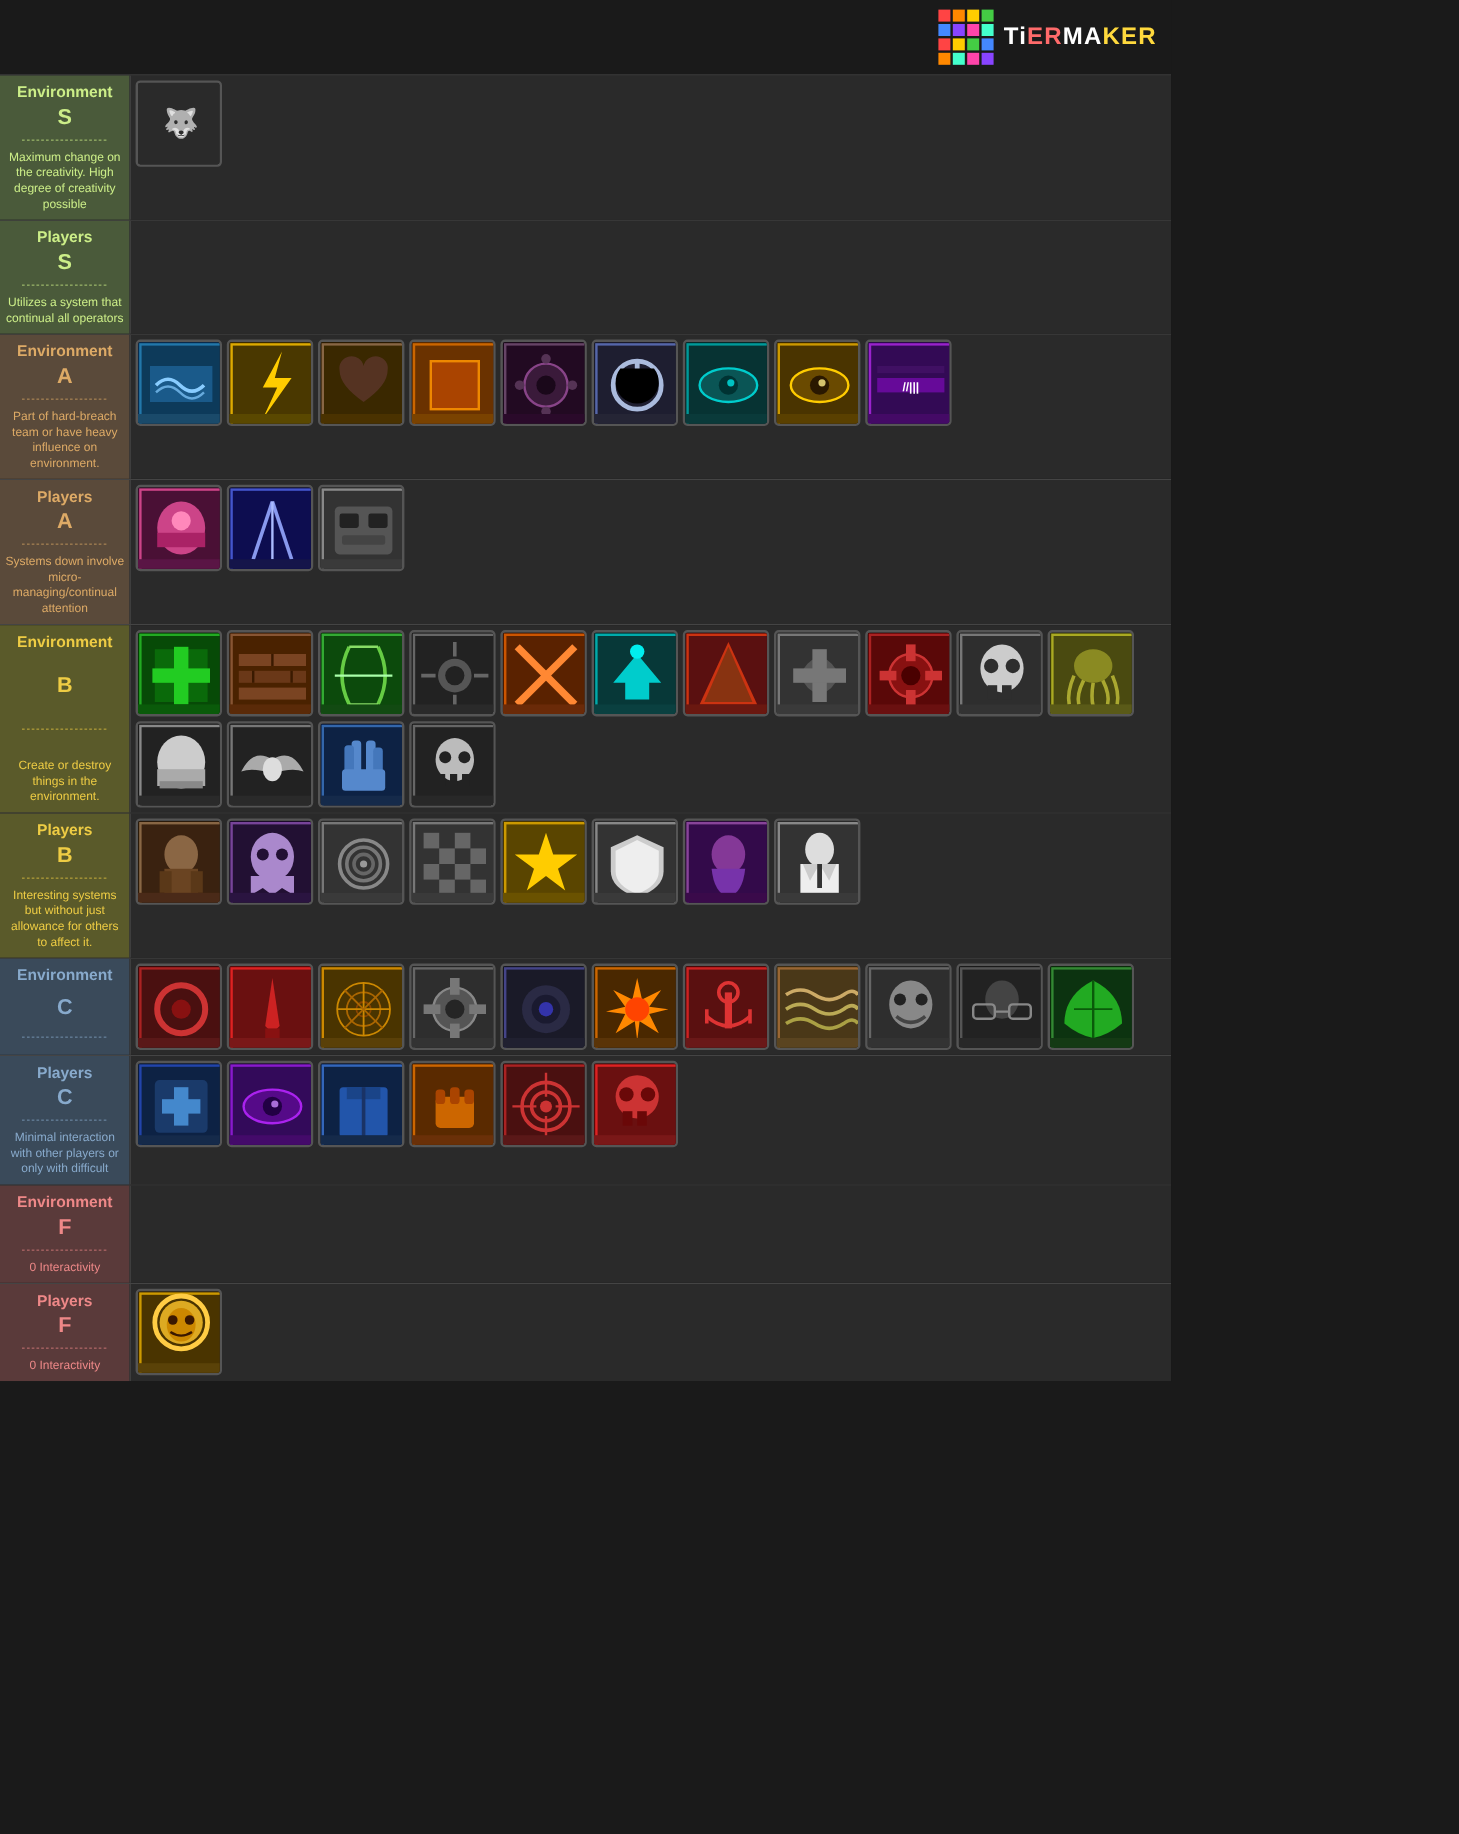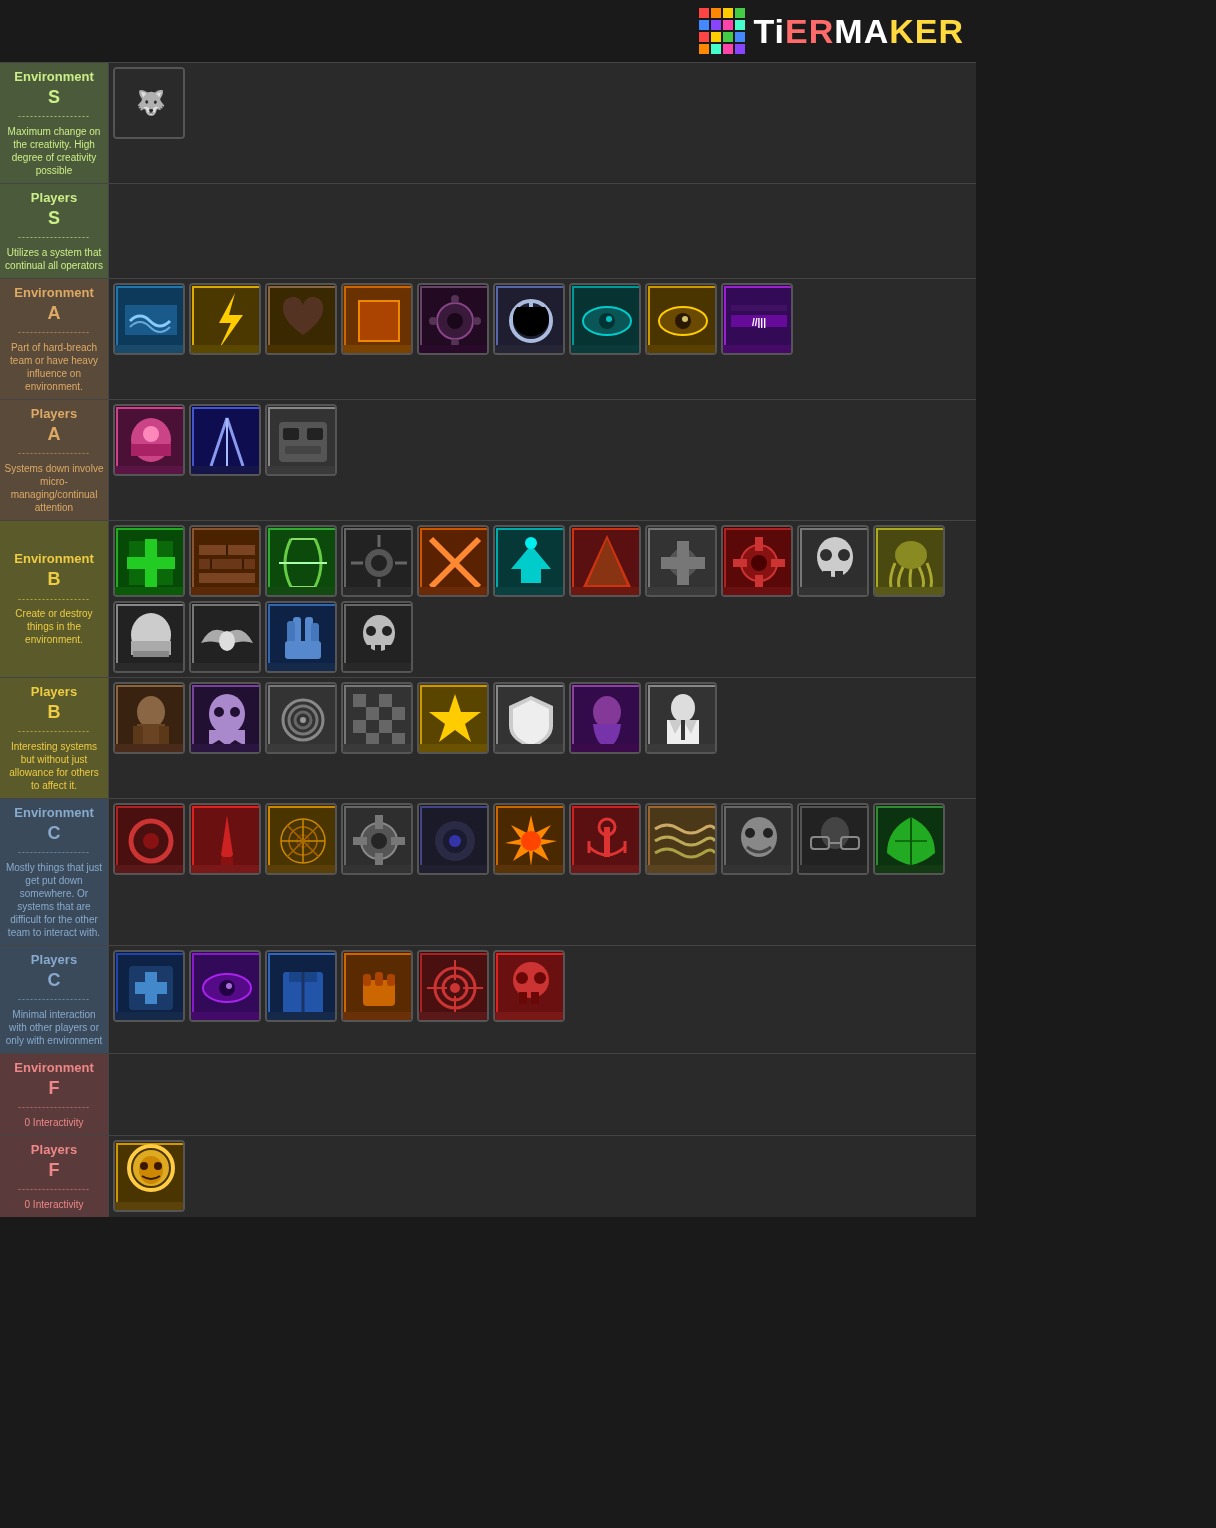--- a/index.html
+++ b/index.html
@@ -23,41 +23,41 @@
     .logo-grid {
       display: grid;
       grid-template-columns: repeat(4, 10px);
       gap: 2px;
     }
     .logo-cell {
       width: 10px;
       height: 10px;
     }
     .logo-text {
-      font-size: 34px;
+      font-size: 20px;
       font-weight: bold;
       color: white;
       letter-spacing: 1px;
     }
     .logo-text span.ti { color: white; }
     .logo-text span.er { color: #ff6b6b; }
     .logo-text span.ma { color: white; }
     .logo-text span.ker { color: #ffd93d; }
 
     .tier-row {
       display: flex;
       border-top: 1px solid #444;
       min-height: 80px;
     }
     .tier-label {
       width: 108px;
       min-width: 108px;
       display: flex;
       align-items: center;
-      justify-content: center;
+      justify-content: space-between;
       text-align: center;
       padding: 6px 4px;
       font-size: 11px;
       line-height: 1.3;
       flex-direction: column;
     }
     .tier-label .tier-grade {
       font-size: 14px;
       font-weight: bold;
       display: block;
@@ -500,21 +500,20 @@
     <rect x="34" y="36" width="4" height="20" fill="#333333"></rect>
     <rect x="0" y="60" width="72" height="12" fill="#3a3a3a"></rect>
   </svg></div>
       </div>
     </div>
     <div class="tier-row tier-c-env">
       <div class="tier-label">
         <span style="font-size: 13px; font-weight: bold;">Environment</span>
         <span class="tier-grade" style="font-size: 18px;">C</span>
         <span class="divider">------------------</span>
-        <span class="description">Mostly things that just get put down somewhere. Or systems that are difficult for the other team to interact with.</span>
       </div>
       <div class="tier-content">
         <div class="operator-icon"><svg width="72" height="72" viewBox="0 0 72 72">
     <rect width="72" height="72" fill="#3a0a0a"></rect>
     <rect x="2" y="2" width="68" height="68" fill="#4a1010" stroke="#aa2222" stroke-width="2"></rect>
     <circle cx="36" cy="36" r="20" fill="none" stroke="#cc3333" stroke-width="5"></circle>
     <circle cx="36" cy="36" r="8" fill="#881111"></circle>
     <rect x="0" y="60" width="72" height="12" fill="#5a1818"></rect>
   </svg></div>
         <div class="operator-icon"><svg width="72" height="72" viewBox="0 0 72 72">
@@ -606,21 +605,21 @@
     <line x1="20" y1="36" x2="52" y2="36" stroke="#0a5a0a" stroke-width="1.5"></line>
     <rect x="0" y="60" width="72" height="12" fill="#143a14"></rect>
   </svg></div>
       </div>
     </div>
     <div class="tier-row tier-c-players">
       <div class="tier-label">
         <span style="font-size: 13px; font-weight: bold;">Players</span>
         <span class="tier-grade" style="font-size: 18px;">C</span>
         <span class="divider">------------------</span>
-        <span class="description">Minimal interaction with other players or only with environment</span>
+        <span class="description">Minimal interaction with other players or only with difficult</span>
       </div>
       <div class="tier-content">
         <div class="operator-icon"><svg width="72" height="72" viewBox="0 0 72 72">
     <rect width="72" height="72" fill="#0a1a3a"></rect>
     <rect x="2" y="2" width="68" height="68" fill="#0d2244" stroke="#2244aa" stroke-width="2"></rect>
     <rect x="14" y="14" width="44" height="44" fill="#1a3a6a" rx="4"></rect>
     <rect x="30" y="20" width="12" height="32" fill="#4488cc"></rect>
     <rect x="20" y="30" width="32" height="12" fill="#4488cc"></rect>
     <rect x="0" y="60" width="72" height="12" fill="#152a4a"></rect>
   </svg></div>

